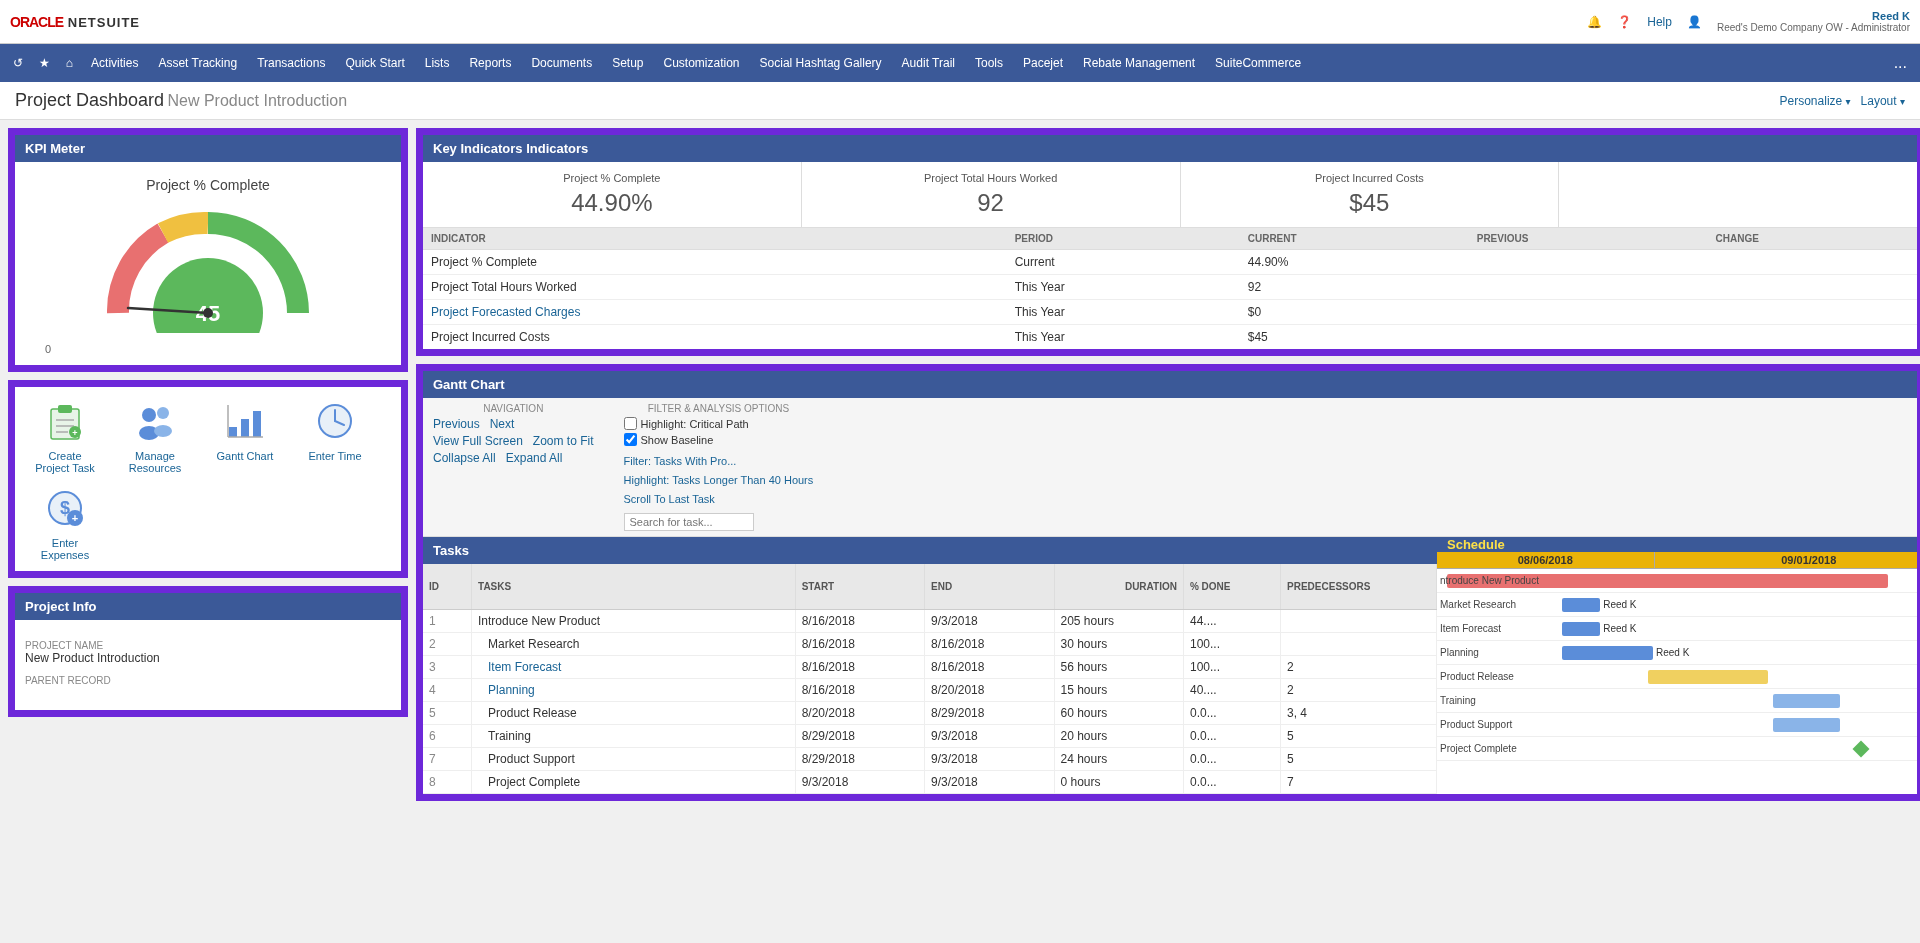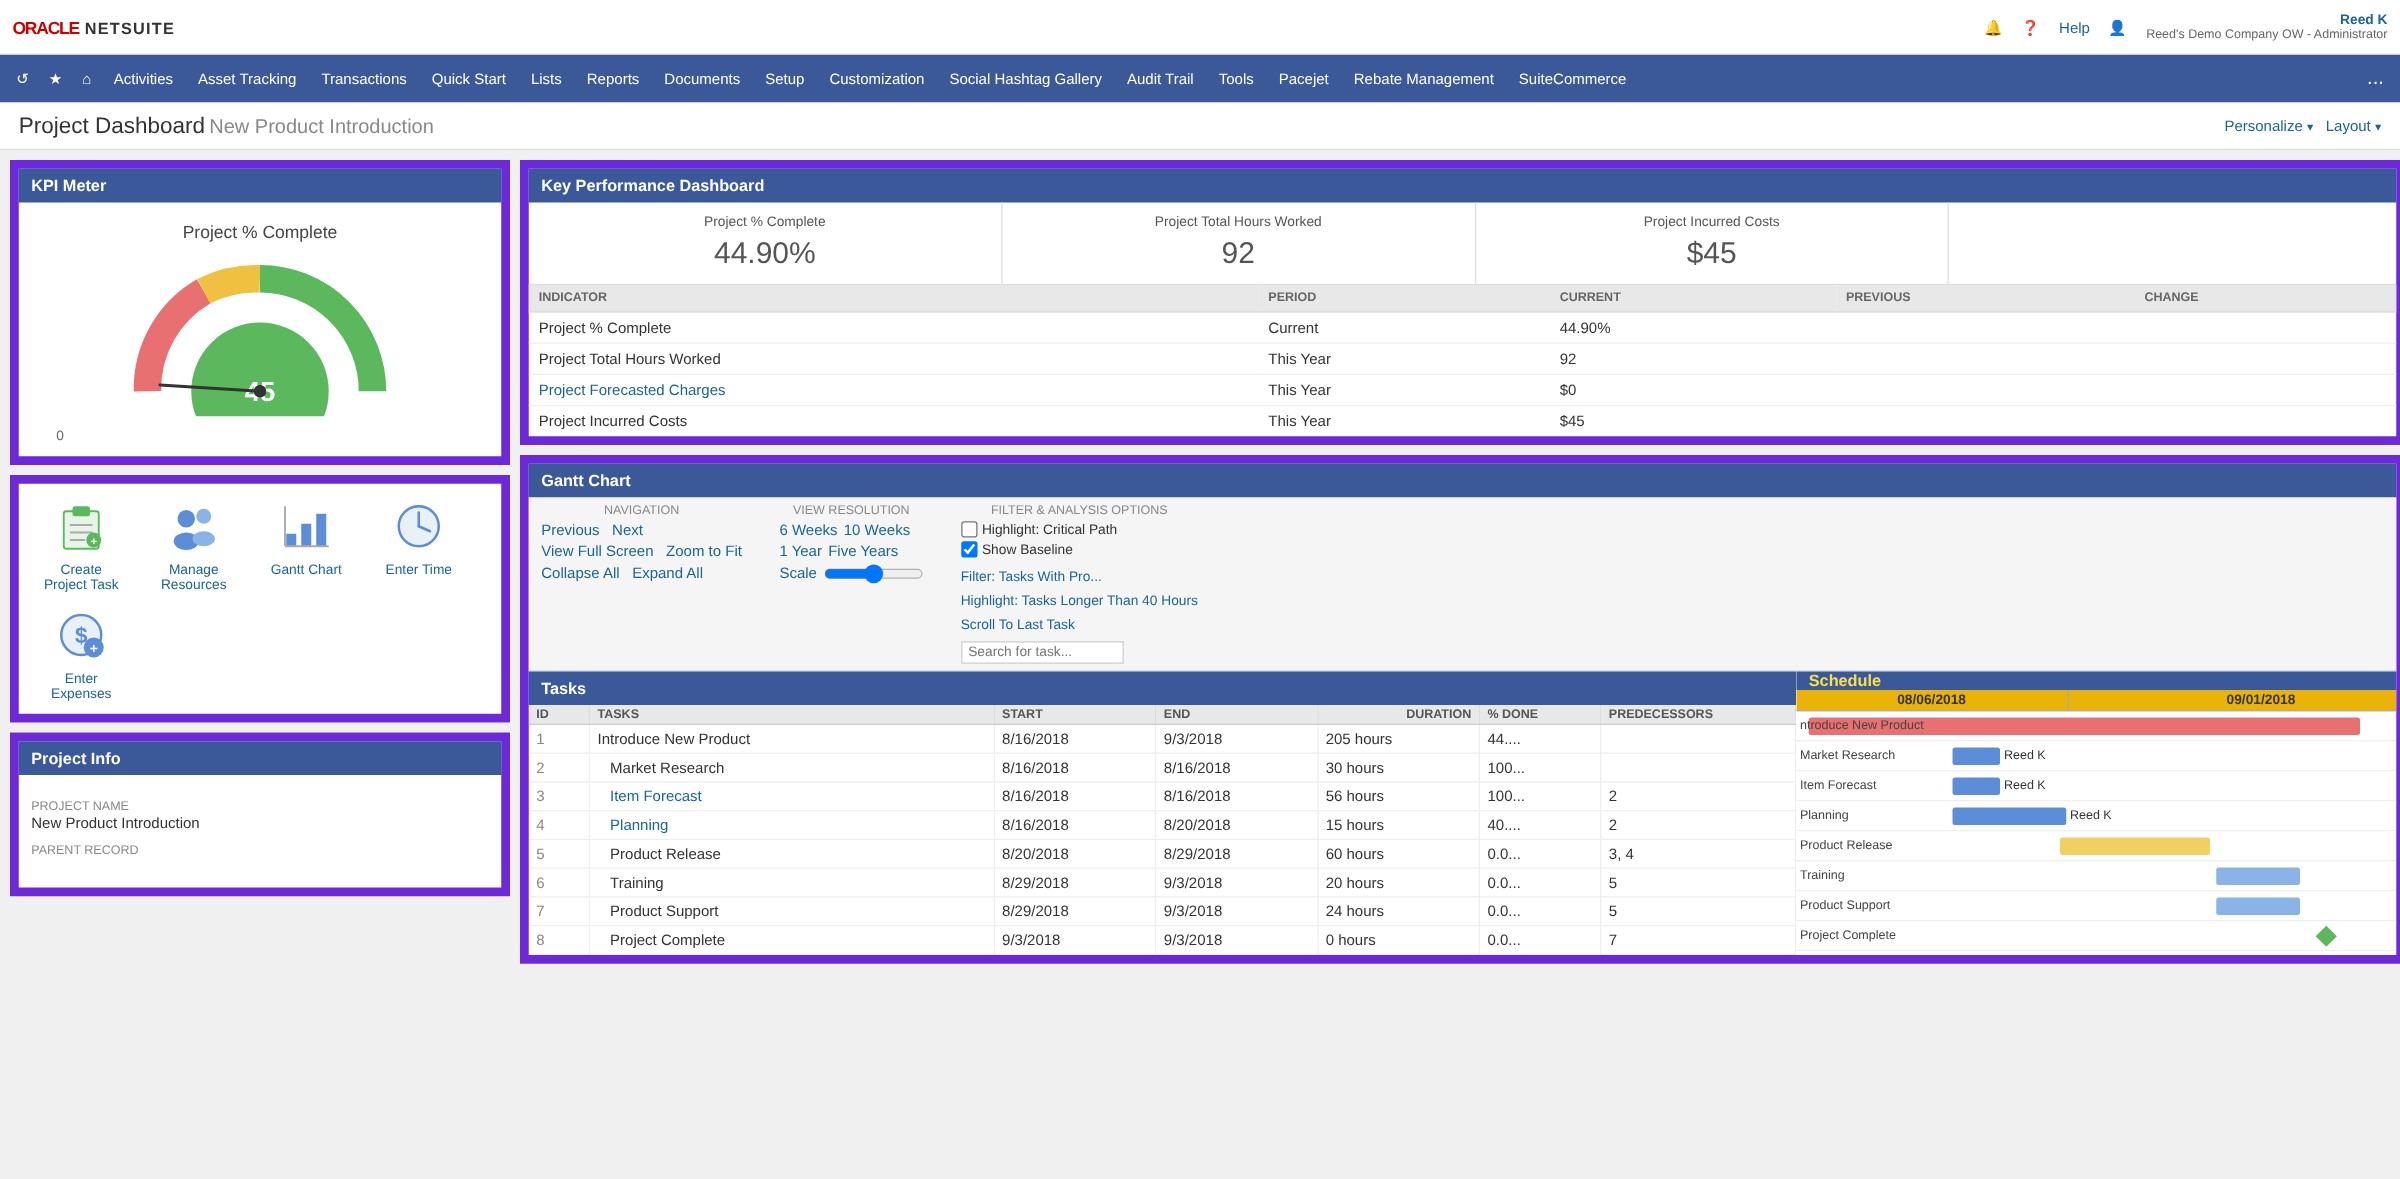--- a/index.html
+++ b/index.html
@@ -80,21 +80,21 @@
 
     
     .tasks-layout { display: flex; }
     .tasks-table-section { width: 1014px; overflow-x: auto; }
     .schedule-section { flex: 1; overflow: hidden; }
 
     .tasks-header { background: #3b5998; color: #fff; padding: 6px 10px; font-size: 13px; font-weight: bold; display: flex; justify-content: space-between; }
     .schedule-header { background: #3b5998; color: #fde047; padding: 0 10px; font-size: 13px; font-weight: bold; }
 
     .tasks-table { width: 100%; border-collapse: collapse; font-size: 12px; }
-    .tasks-table th { background: #e8e8e8; padding: 2px 6px; text-align: left; font-size: 10px; color: #555; border-bottom: 1px solid #ccc; border-right: 1px solid #ddd; text-transform: uppercase; }
+    .tasks-table th { background: #e8e8e8; padding: 17px 6px; text-align: left; font-size: 10px; color: #555; border-bottom: 1px solid #ccc; border-right: 1px solid #ddd; text-transform: uppercase; }
     .tasks-table td { padding: 4px 6px; border-bottom: 1px solid #eee; border-right: 1px solid #eee; }
 
     
     .gauge-svg { width: 220px; height: 130px; }
 
   </style>
 </head>
 <body>
 
 <div class="top-bar">
@@ -257,21 +257,21 @@
         <div class="info-label">PARENT RECORD</div>
         <div class="info-value">&nbsp;</div>
       </div>
     </div>
 
   </div>
 
   <div class="right-panel">
 
     <div class="panel">
-      <div class="panel-header">Key Performance Dashboard</div>
+      <div class="panel-header">Key Indicators Indicators</div>
       <div style="display:flex; border-bottom:1px solid #ddd;">
         <div class="kpi-metric">
           <div class="kpi-metric-label">Project % Complete</div>
           <div class="kpi-metric-value">44.90%</div>
         </div>
         <div class="kpi-metric">
           <div class="kpi-metric-label">Project Total Hours Worked</div>
           <div class="kpi-metric-value">92</div>
         </div>
         <div class="kpi-metric">
@@ -332,35 +332,20 @@
             <span class="gantt-link">Previous</span>
             <span class="gantt-link">Next</span>
           </div>
           <div class="gantt-links">
             <span class="gantt-link">View Full Screen</span>
             <span class="gantt-link">Zoom to Fit</span>
           </div>
           <div class="gantt-links">
             <span class="gantt-link">Collapse All</span>
             <span class="gantt-link">Expand All</span>
-          </div>
-        </div>
-        <div class="gantt-control-group">
-          <div class="gantt-control-label">VIEW RESOLUTION</div>
-          <div class="view-res-group">
-            <span class="view-res-btn">6 Weeks</span>
-            <span class="view-res-btn">10 Weeks</span>
-          </div>
-          <div class="view-res-group">
-            <span class="view-res-btn">1 Year</span>
-            <span class="view-res-btn">Five Years</span>
-          </div>
-          <div class="view-res-group">
-            <span class="view-res-btn">Scale</span>
-            <input type="range" class="scale-slider" min="0" max="100" value="50" style="">
           </div>
         </div>
         <div class="gantt-control-group">
           <div class="gantt-control-label">FILTER &amp; ANALYSIS OPTIONS</div>
           <div class="checkbox-item">
             <input type="checkbox" style="">
             <span>Highlight: Critical Path</span>
           </div>
           <div class="checkbox-item">
             <input type="checkbox" checked="" style="">

